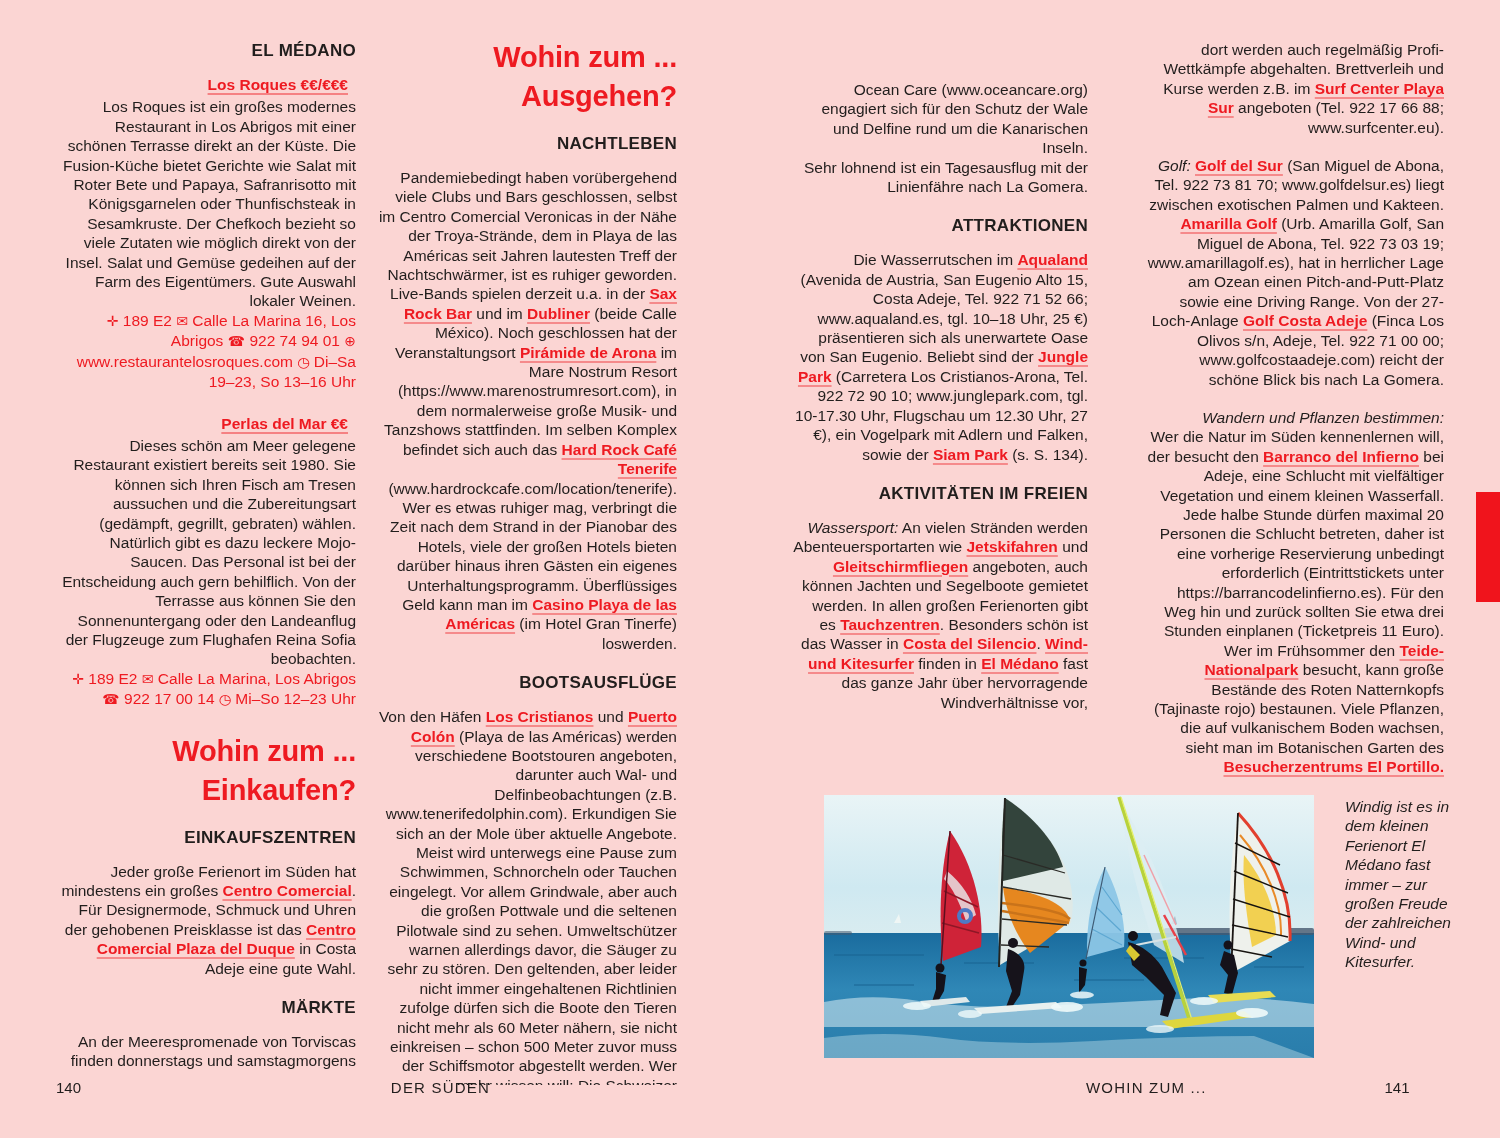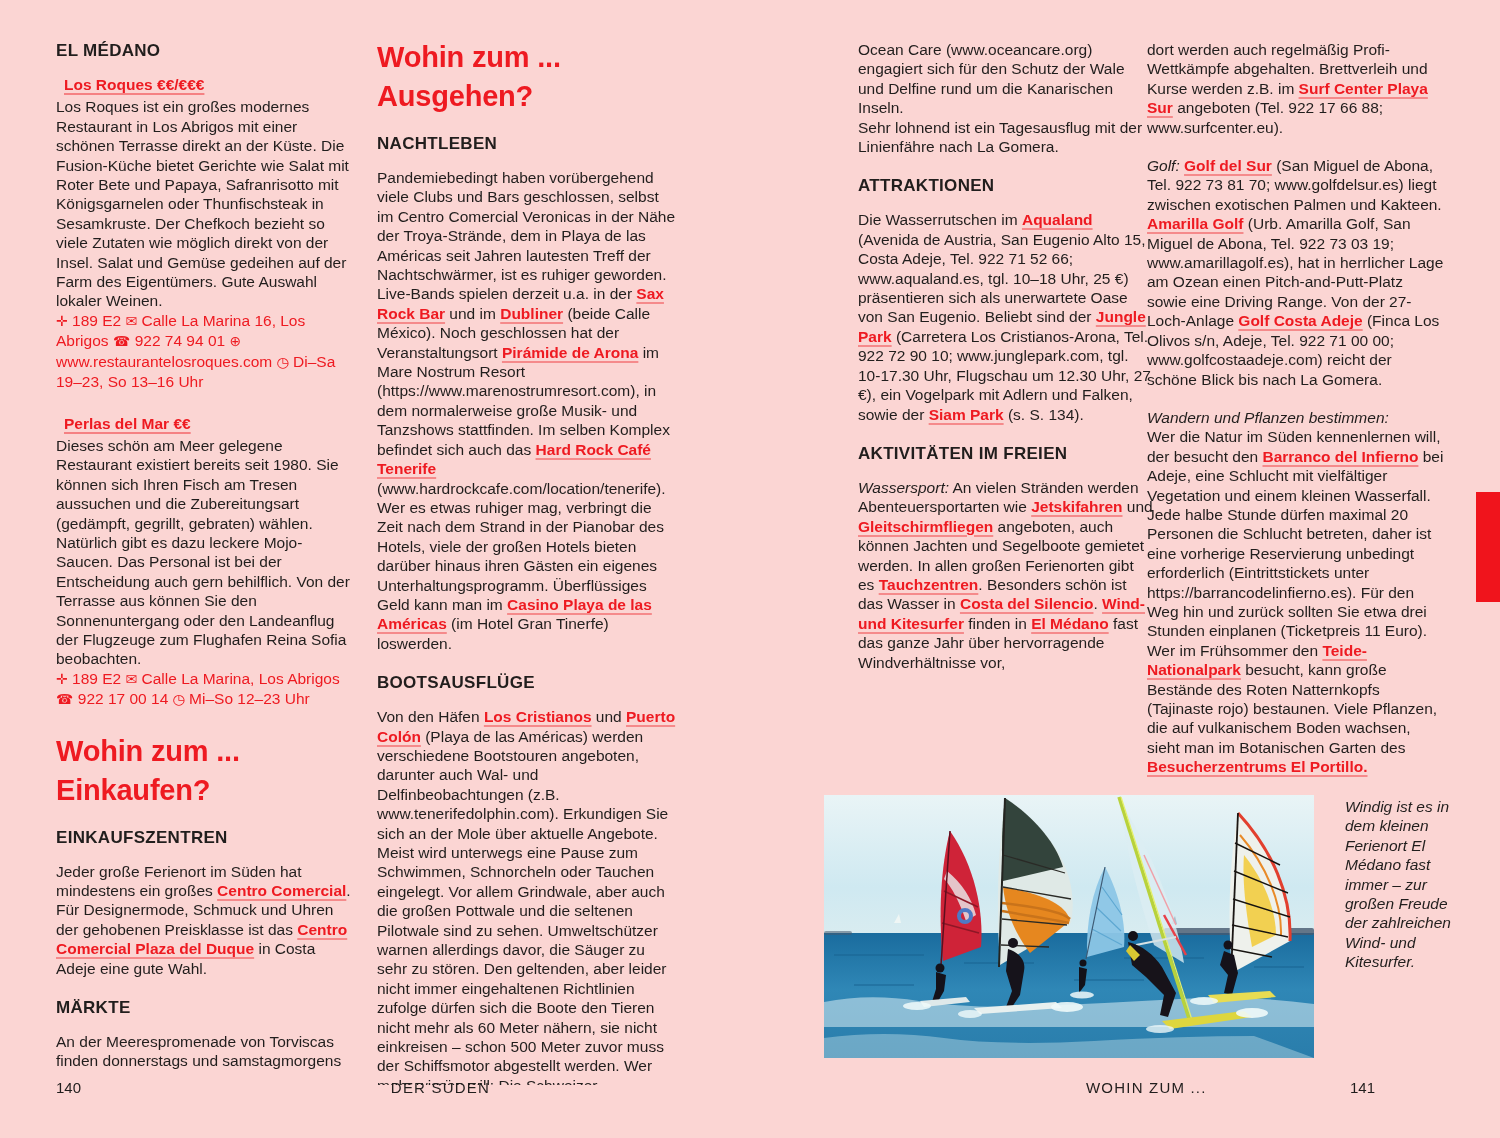--- a/index.html
+++ b/index.html
@@ -3,24 +3,24 @@
 <meta charset="utf-8">
 <style>
   html,body{margin:0;padding:0;}
   body{
     width:1500px;height:1138px;overflow:hidden;
     background:#fbd5d3;
     font-family:"Liberation Sans",sans-serif;
     color:#211e1d;
   }
   #page{position:relative;width:1500px;height:1138px;}
-  .col{position:absolute;top:40px;width:300px;}
+  .col{position:absolute;top:40px;width:300px;text-align:right;}
   #col1{left:56px;height:1030px;overflow:hidden;}
   #col2{left:377px;height:1045px;overflow:hidden;}
-  #col3{left:858px;width:296px;height:750px;overflow:hidden;}
+  #col3{left:792px;width:296px;height:750px;overflow:hidden;margin-top:40px;}
   #col4{left:1147px;width:297px;height:752px;overflow:hidden;}
 
   .h1{
     color:#ee1a21;font-size:29px;font-weight:700;line-height:39px;
     letter-spacing:-0.2px;margin:14px 0 17px;
   }
   .col > .h1:first-child{margin-top:-2px;}
   .h2{font-size:17px;font-weight:700;line-height:22px;letter-spacing:0.3px;margin:0 0 13px;}
   .para + .h2, .contact + .h2{margin-top:10px;}
   .para{font-size:15.5px;line-height:19.4px;margin:0 0 19px;}
@@ -45,21 +45,21 @@
   #caption{
     position:absolute;left:1345px;top:797px;width:106px;
     font-size:15.5px;line-height:19.4px;font-style:italic;
   }
   #chapter-tab{position:absolute;left:1476px;top:492px;width:24px;height:110px;background:#f0141c;}
 
   .footer-item{position:absolute;top:1079px;font-size:15px;line-height:18px;color:#211e1d;}
   #pn-left{left:56px;}
   #rt-left{left:240px;width:250px;text-align:right;font-weight:500;letter-spacing:1.2px;}
   #rt-right{left:1086px;font-weight:500;letter-spacing:1.2px;}
-  #pn-right{left:1350px;width:94px;text-align:left;}
+  #pn-right{left:1350px;width:94px;text-align:center;}
 </style>
 </head>
 <body>
 
 <div id="page">
 
   <div id="col1" class="col">
       <div class="h2">EL MÉDANO</div>
       <div class="entry-title">Los Roques €€/€€€</div>
       <div class="para"><span class="run">Los Roques ist ein großes modernes Restaurant in Los Abrigos mit einer schönen Terrasse direkt an der Küste. Die Fusion-Küche bietet Gerichte wie Salat mit Roter Bete und Papaya, Safranrisotto mit Königsgarnelen oder Thunfischsteak in Sesamkruste. Der Chefkoch bezieht so viele Zutaten wie möglich direkt von der Insel. Salat und Gemüse gedeihen auf der Farm des Eigentümers. Gute Auswahl lokaler Weinen.</span></div>

